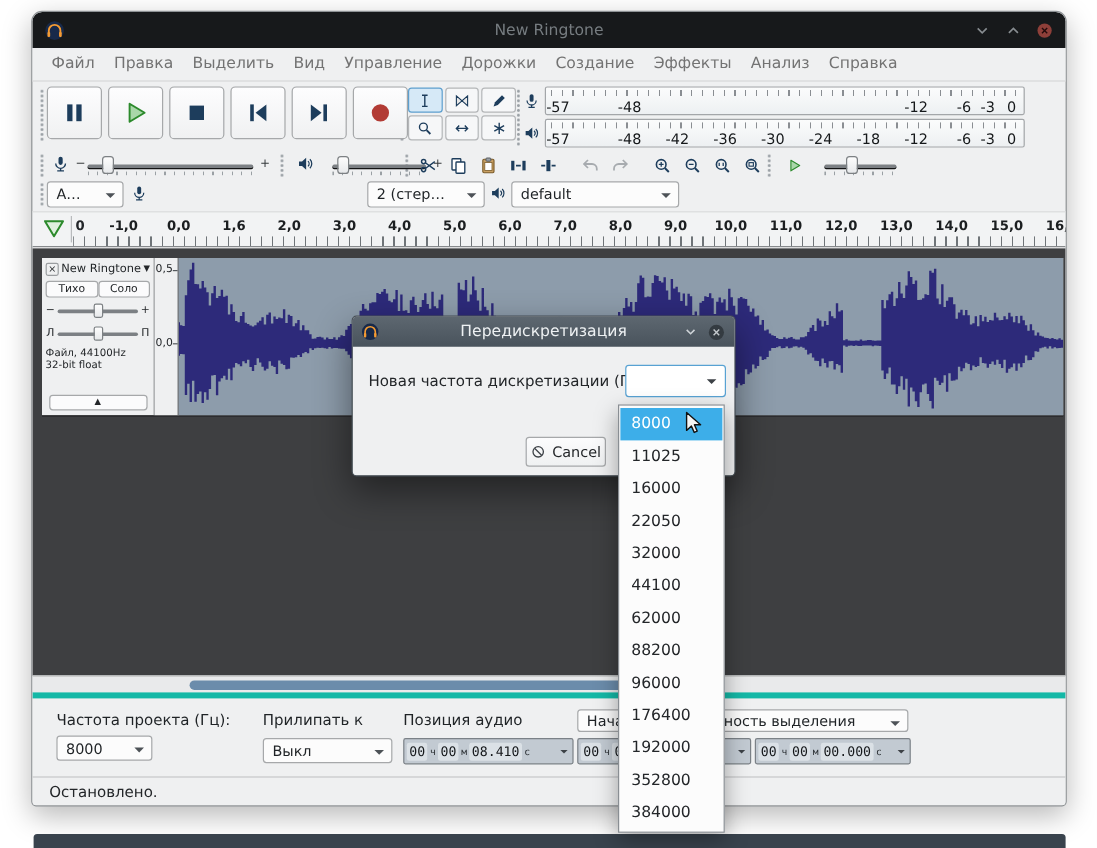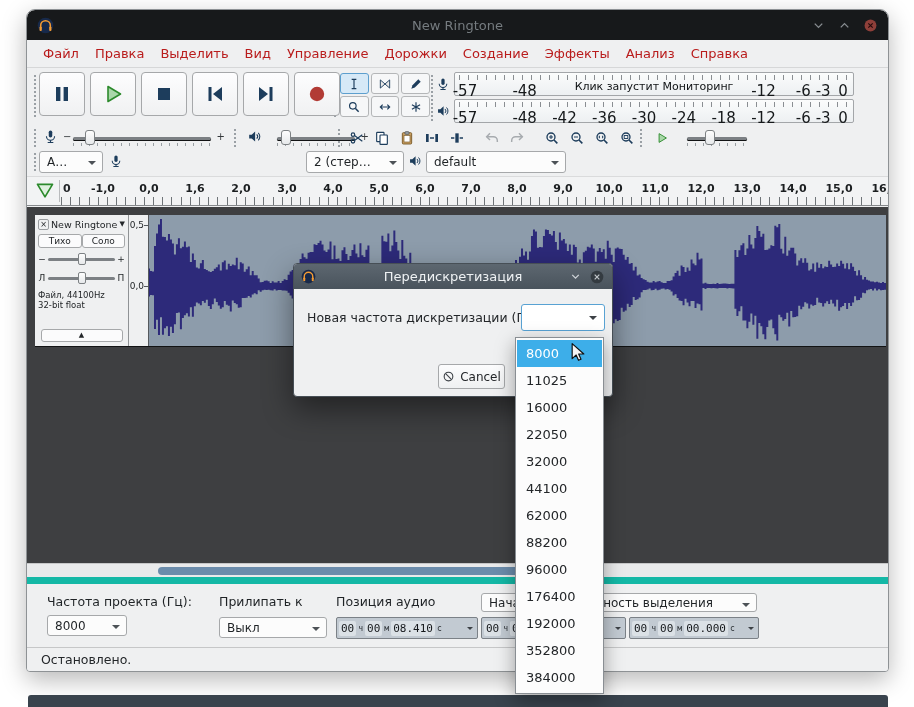--- a/index.html
+++ b/index.html
@@ -11,21 +11,21 @@
          background:#eff0f1; border:1px solid #8e9295; border-radius:9px 9px 4px 4px;
          box-shadow:0 8px 24px rgba(0,0,0,.28); overflow:hidden; }
 
   .titlebar { position:absolute; left:0; right:0; top:0; height:30px; background:#17191b;
               border-radius:8px 8px 0 0; display:flex; align-items:center; padding:0 10px; }
   .tb-title { position:absolute; left:0; right:0; text-align:center; color:#767c80; font-size:13px; }
   .tb-controls { margin-left:auto; display:flex; align-items:center; gap:11px; z-index:1; }
 
   .menubar { position:absolute; left:0; right:0; top:30px; height:28px; background:#eff0f1;
              border-bottom:1px solid #d6d7d8; display:flex; align-items:center; padding-left:8px; }
-  .mitem { padding:4px 8px; font-size:13px; color:#b91c1c; border-radius:3px; }
+  .mitem { padding:4px 8px; font-size:13px; color:#737373; border-radius:3px; }
 
   .grip { position:absolute; width:4px;
           background-image:radial-gradient(circle,#9aa0a5 1px,transparent 1.3px);
           background-size:4px 4px; }
 
   
   .transport { position:absolute; left:12px; top:62px; display:flex; gap:5px; }
   .tbtn { width:46px; height:44px; background:linear-gradient(#fdfdfe,#f0f1f2);
           border:1px solid #a6a8aa; border-radius:4px; display:flex; align-items:center; justify-content:center; }
 
@@ -36,21 +36,21 @@
              display:flex; align-items:center; justify-content:center; }
   .toolbtn.active { background:#d6e9f7; border-color:#5d9fce; }
 
   
   .meters { position:absolute; left:409px; top:61px; right:34px; display:flex; flex-direction:column; gap:2px; }
   .meter { display:flex; align-items:center; gap:4px; height:25px; }
   .m-box { position:relative; flex:1; height:24px; border:1px solid #a3a6a9;
            background:linear-gradient(#fbfcfc,#edf0f2); border-radius:2px; }
   .m-box::before { content:""; position:absolute; left:4px; right:4px; top:2px; height:5px;
            background:repeating-linear-gradient(90deg,#8a8e92 0 1px,transparent 1px 9px); }
-  .m-lab { position:absolute; top:9px; transform:translateX(-50%); font-size:15px; color:#15181a; white-space:nowrap; }
+  .m-lab { position:absolute; top:9px; transform:translateX(-50%); font-size:12px; color:#15181a; white-space:nowrap; }
   .m-msg { position:absolute; left:0; right:0; top:7px; text-align:center; font-size:11px; color:#0f1214; }
 
   
   .mixer-ic { position:absolute; }
   .slider { position:absolute; height:22px; }
   .slider .track { position:absolute; left:12px; right:16px; top:10px; height:3px; background:#7c8084; border-radius:2px; }
   .slider .ticks { position:absolute; left:12px; right:16px; top:16px; height:3px;
            background:repeating-linear-gradient(90deg,#9aa0a4 0 1px,transparent 1px 8px); }
   .slider .thumb { position:absolute; top:3px; width:10px; height:15px;
            background:linear-gradient(#fdfdfd,#e7e9eb); border:1px solid #7d8184; border-radius:3px; }
@@ -106,21 +106,21 @@
   .vr-lab { position:absolute; right:4px; transform:translateY(-50%); }
   .vr-tick { position:absolute; right:0; width:4px; height:1px; background:#55595d; }
   .wave { flex:1; position:relative; background:#8d9cab; overflow:hidden; }
   .wave svg { position:absolute; inset:0; width:100%; height:100%; }
 
   
   .scroll { position:absolute; left:0; right:0; top:553px; height:14px; background:#e9eaeb; border-top:1px solid #c6c7c8; }
   .sthumb { position:absolute; left:131px; top:3px; width:396px; height:8px; border-radius:4px; background:#6b8cab; }
 
   
-  .selbar { position:absolute; left:0; right:0; top:567px; height:70px; background:#eff0f1; border-top:7px solid #14b8a6; }
+  .selbar { position:absolute; left:0; right:0; top:567px; height:70px; background:#eff0f1; border-top:5px solid #14b8a6; }
   .sb-lab { position:absolute; font-size:12.5px; color:#1f2326; }
   .timefield { position:absolute; height:22px; background:#c2cad2; border:1px solid #7b8187; border-radius:2px;
                display:flex; align-items:center; padding:0 12px 0 2px; gap:1px;
                font-family:"DejaVu Sans Mono","Liberation Mono",monospace; }
   .timefield::after { content:""; position:absolute; right:4px; top:9px; border:3.5px solid transparent; border-top-color:#3c4146; }
   .tf-num { background:#dbe1e6; padding:1px 2px; border-radius:2px; font-size:11px; color:#14171a; }
   .tf-unit { font-size:8px; color:#2b3034; padding:0 1px; }
 
   .statusbar { position:absolute; left:0; right:0; top:637px; bottom:0; background:#eff0f1;
                border-top:1px solid #c6c7c8; display:flex; align-items:center; padding:0 14px; font-size:12.5px; }
@@ -325,21 +325,20 @@
     <div class="meters">
       <div class="meter">
         <span class="m-ic" data-icon="mic">
             <svg viewBox="0 0 24 24">
               <rect x="9.2" y="2.5" width="5.6" height="11" rx="2.8" fill="#1d3d5c"></rect>
               <path d="M5.5 11.5a6.5 6.5 0 0 0 13 0" fill="none" stroke="#1d3d5c" stroke-width="1.8"></path>
               <path d="M12 18v3.5M7.5 21.5h9" stroke="#1d3d5c" stroke-width="1.8"></path>
             </svg>
           </span>
         <div class="m-box" id="m-rec">
-          <span class="m-msg">Клик запустит Мониторинг</span>
         <span class="m-lab" style="left: 2.5%;">-57</span>
             <span class="m-lab" style="left: 17.5%;">-48</span>
             <span class="m-lab" style="left: 77.5%;">-12</span>
             <span class="m-lab" style="left: 87.5%;">-6</span>
             <span class="m-lab" style="left: 92.5%;">-3</span>
             <span class="m-lab" style="left: 97.5%;">0</span>
           </div>
       </div>
       <div class="meter">
         <span class="m-ic" data-icon="spk">

